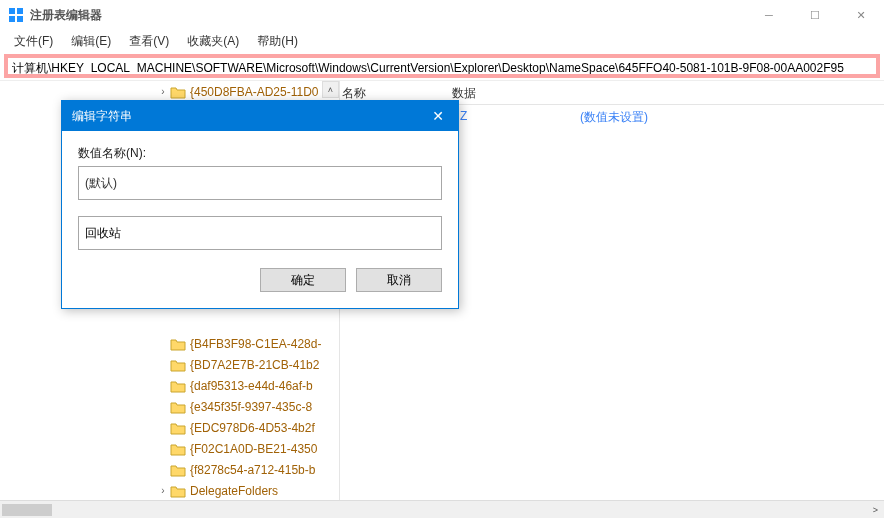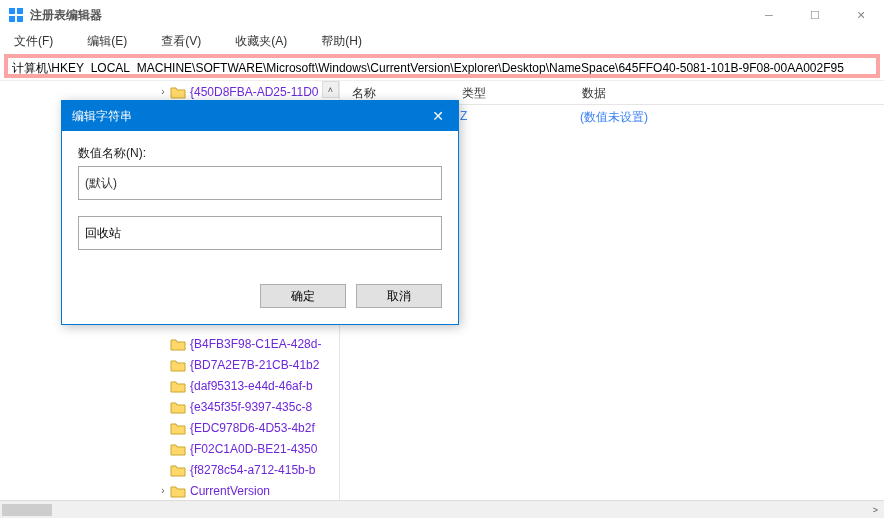--- a/index.html
+++ b/index.html
@@ -4,56 +4,56 @@
 <style>
 * { margin: 0; padding: 0; box-sizing: border-box; font-family: "Microsoft YaHei", "Segoe UI", sans-serif; }
 body { background: #fff; width: 884px; height: 518px; overflow: hidden; position: relative; }
 
 .titlebar { height: 30px; display: flex; align-items: center; padding-left: 8px; background: #fff; border-bottom: 0; }
 .titlebar .app-icon { width: 16px; height: 16px; margin-right: 6px; }
 .titlebar .title { font-size: 12px; color: #555; flex: 1; font-weight: bold; }
 .win-controls { display: flex; height: 100%; }
 .win-controls div { width: 46px; display: flex; align-items: center; justify-content: center; color: #888; font-size: 11px; }
 
-.menubar { height: 22px; display: flex; align-items: center; padding-left: 6px; font-size: 12px; color: #333; gap: 18px; }
+.menubar { height: 22px; display: flex; align-items: center; padding-left: 6px; font-size: 12px; color: #333; gap: 2px; }
 .menubar span { padding: 2px 8px; }
 
 .addressbar { height: 24px; border: 4px solid #fca5a5; margin: 2px 4px 0 4px; font-size: 12px; padding: 2px 4px; white-space: nowrap; overflow: hidden; color: #000; }
 
 .workspace { display: flex; height: calc(100% - 30px - 22px - 28px - 18px); border-top: 1px solid #eee; margin-top: 2px; }
 .tree-panel { width: 340px; border-right: 1px solid #e5e5e5; overflow: hidden; position: relative; }
 .list-panel { flex: 1; position: relative; }
 .list-header { display: flex; height: 24px; border-bottom: 1px solid #e5e5e5; font-size: 12px; color: #333; }
-.list-header div { padding: 4px 12px; border-right: 1px solid transparent; }
+.list-header div { padding: 4px 2px; border-right: 1px solid transparent; }
 .col-name { width: 110px; }
 .col-type { width: 120px; }
 .col-data { flex: 1; }
 .list-body { font-size: 12px; padding: 4px 10px; color: #3b82f6; }
 
 .tree-list { position: absolute; top: 0; left: 0; right: 0; font-size: 12px; }
 .tree-item { display: flex; align-items: center; height: 21px; padding-left: 156px; white-space: nowrap; overflow: hidden; }
 .tree-item .expander { width: 14px; font-size: 10px; color: #666; text-align: center; }
 .tree-item .folder-icon { width: 16px; height: 14px; margin-right: 4px; }
-.tree-item .label { color: #6d28d9; }
+.tree-item .label { color: #a16207; }
 .tree-scroll-up { position: absolute; right: 0; top: 0; width: 17px; height: 17px; background: #f0f0f0; border: 1px solid #ddd; display:flex; align-items:center; justify-content:center; font-size:9px; color:#555;}
 
 .statusbar-scroll { position:absolute; left:0; right:0; bottom:0; height:18px; background:#f0f0f0; border-top:1px solid #ddd; display:flex; }
 .statusbar-scroll .thumb { position:absolute; left:2px; bottom:2px; width:50px; height:12px; background:#cdcdcd; }
 .statusbar-scroll .arrow-r { margin-left:auto; width:17px; display:flex;align-items:center;justify-content:center;font-size:9px;color:#555; }
 
 .dialog { position: absolute; left: 61px; top: 100px; width: 398px; background: #fff; border: 1px solid #0078d7; box-shadow: 2px 2px 10px rgba(0,0,0,.25); }
 .dialog-titlebar { height: 30px; background: #0078d7; color: #fff; display: flex; align-items: center; padding-left: 10px; font-size: 12px; }
 .dialog-titlebar .dlg-title { flex: 1; }
 .dialog-close { width: 40px; height: 100%; display: flex; align-items: center; justify-content: center; font-size: 14px; }
 .dialog-body { padding: 14px 16px 16px 16px; font-size: 12px; color: #222; }
 .field-label { margin-bottom: 4px; }
 .field-input { width: 100%; height: 24px; border: 1px solid #a7a7a7; padding: 16px 6px; font-size: 12px; background: #fff; }
 .field-input.ro { background: #fff; color: #333; }
 .field-gap { height: 16px; }
-.dialog-buttons { display: flex; justify-content: flex-end; gap: 10px; margin-top: 34px; }
+.dialog-buttons { display: flex; justify-content: flex-end; gap: 10px; margin-top: 18px; }
 .dlg-btn { width: 86px; height: 24px; border: 1px solid #adadad; background: #e1e1e1; font-size: 12px; color: #000; }
 
 svg.folder { display:block; }
 </style>
 </head>
 <body>
 
 <div class="titlebar">
   <span class="app-icon">
     <svg viewBox="0 0 16 16" width="16" height="16">
@@ -159,30 +159,29 @@
           </span>
         <span class="label">{f8278c54-a712-415b-b</span>
       </div>
       <div class="tree-item">
         <span class="expander">›</span>
         <span class="folder-icon">
             <svg class="folder" width="16" height="14" viewBox="0 0 16 14">
               <path d="M1 3h5l1 2h8v8H1z" fill="#ffd869" stroke="#caa52e"></path>
             </svg>
           </span>
-        <span class="label">CurrentVersion</span>
+        <span class="label">DelegateFolders</span>
       </div>
 
     </div>
   </div>
 
   <div class="list-panel">
     <div class="list-header">
       <div class="col-name">名称</div>
-      <div class="col-type">类型</div>
       <div class="col-data">数据</div>
     </div>
     <div class="list-body">
       <div style="display:flex">
         <div style="width:110px"></div>
         <div style="width:120px">Z</div>
         <div>(数值未设置)</div>
       </div>
     </div>
   </div>

